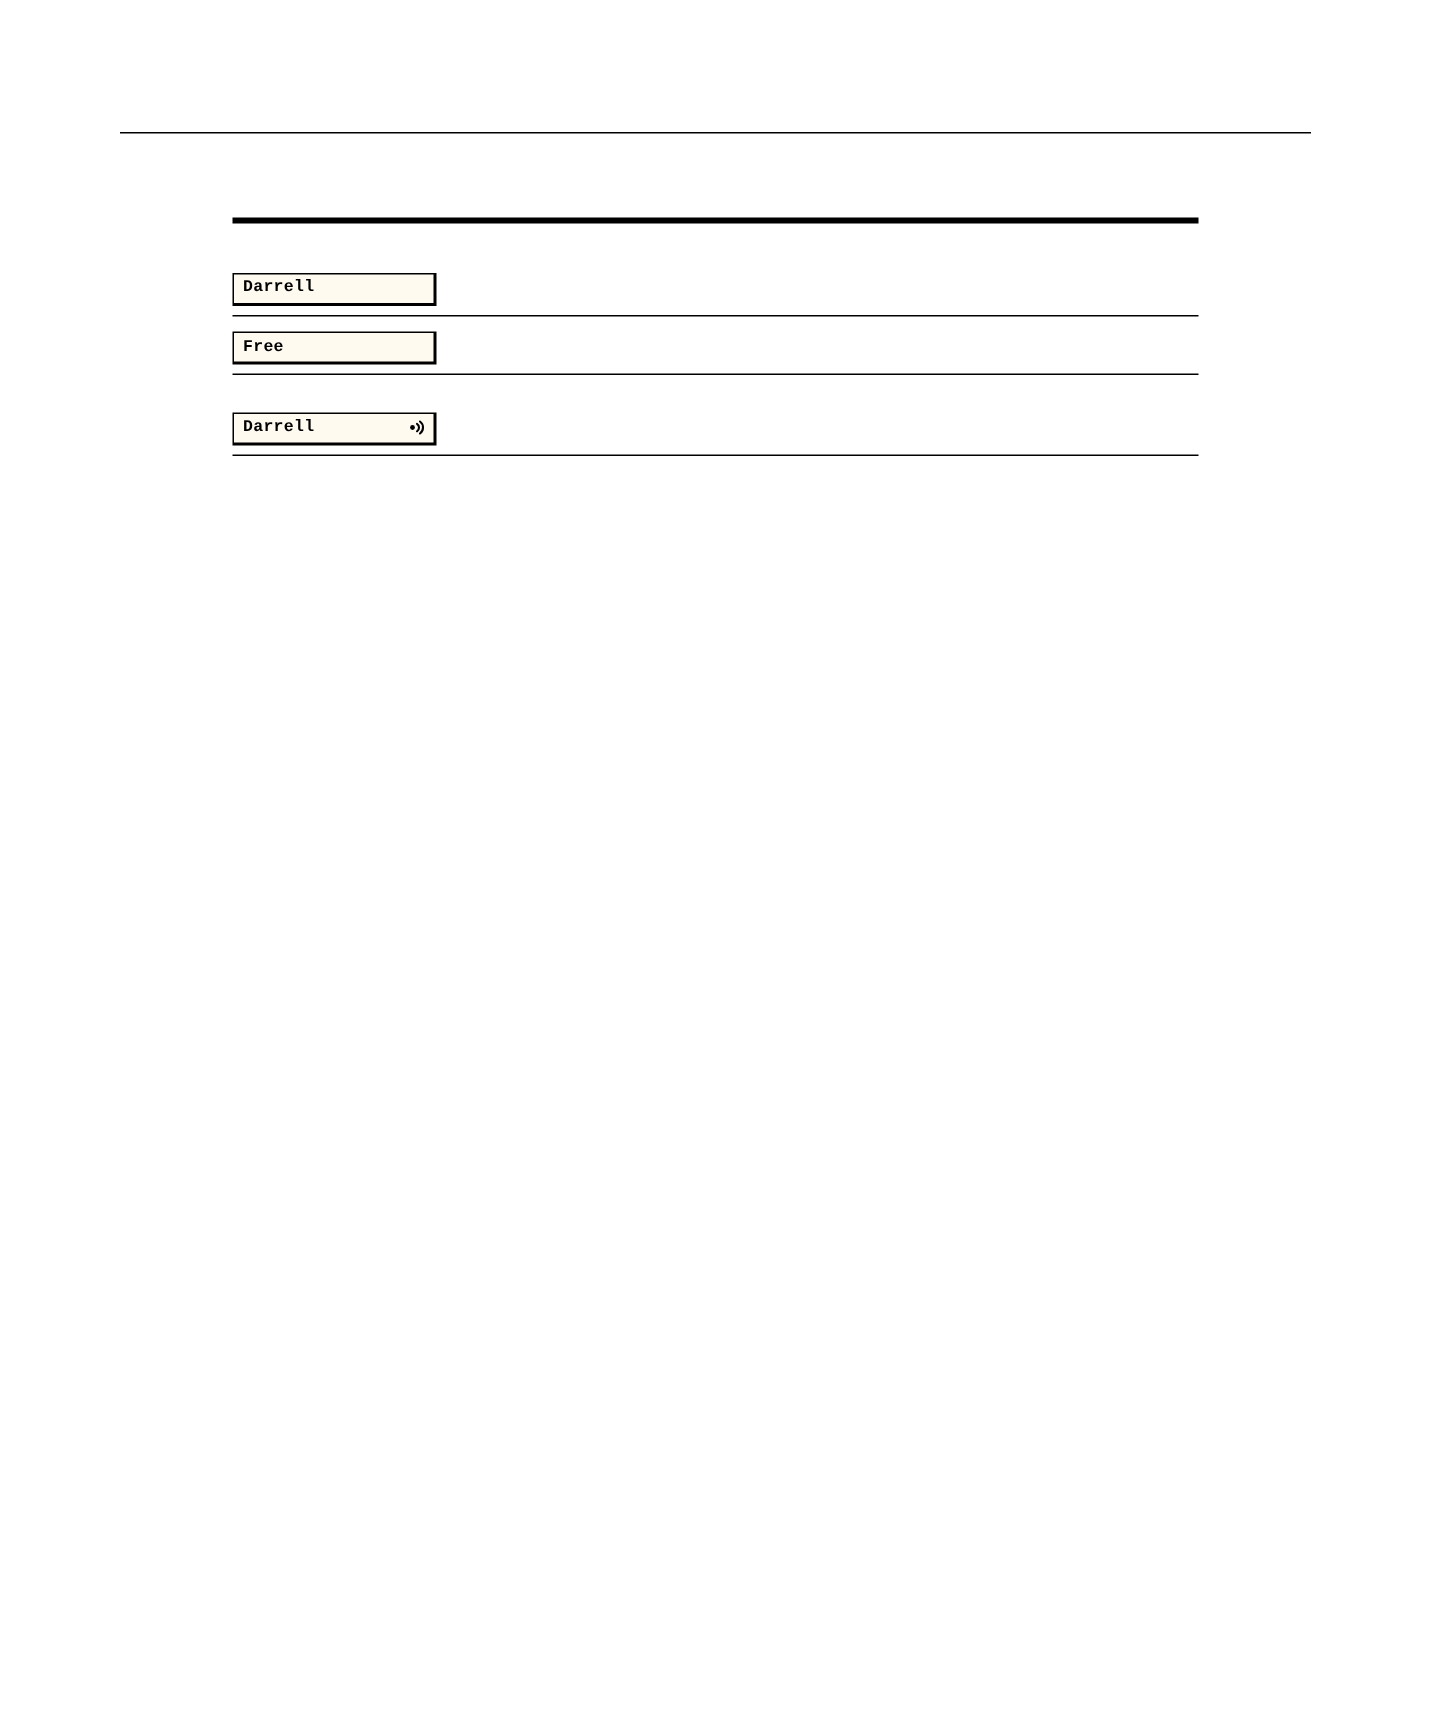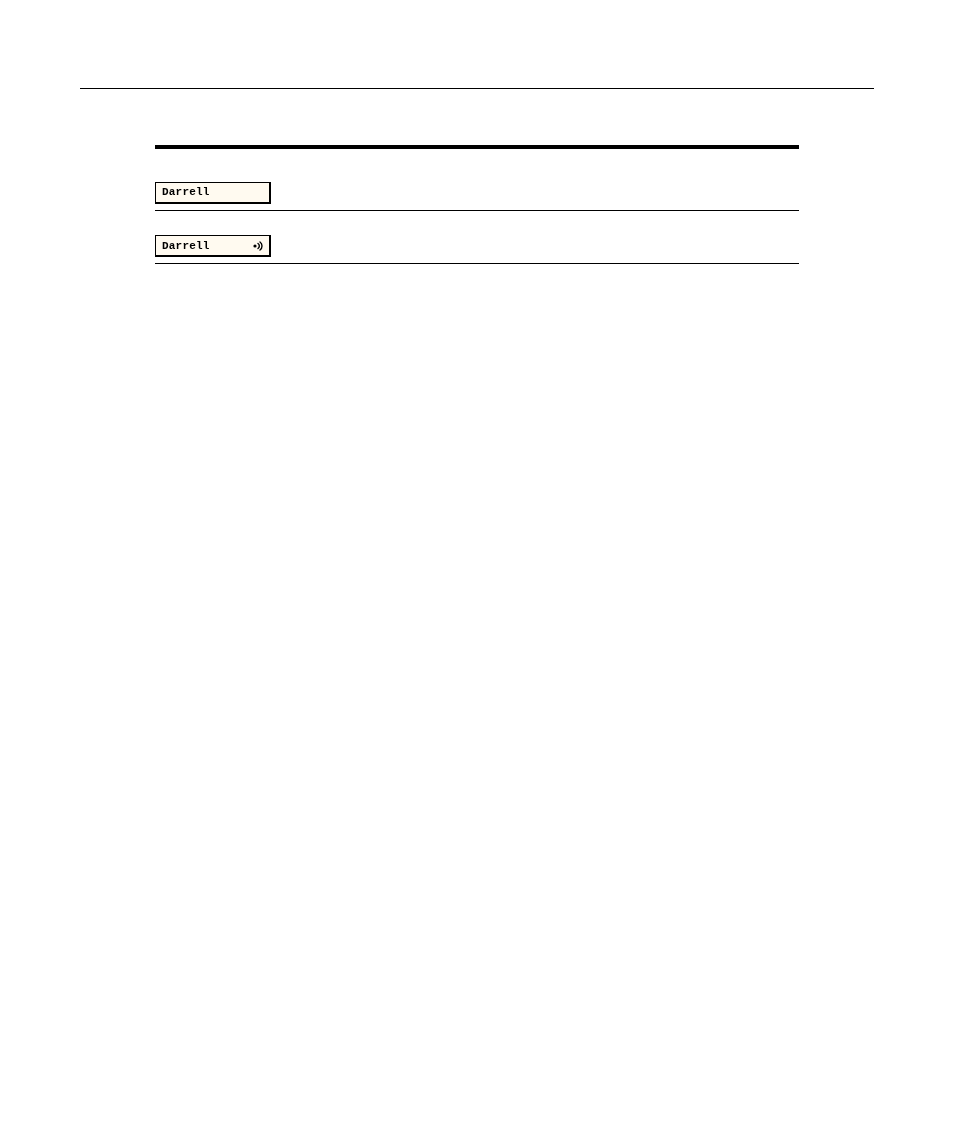--- a/index.html
+++ b/index.html
@@ -38,21 +38,21 @@
     padding-bottom: 6px;
     margin-bottom: 10px;
   }
   .field-row.gap {
     margin-top: 24px;
   }
   .field-box {
     display: inline-flex;
     align-items: center;
     justify-content: space-between;
-    width: 116px;
+    width: 136px;
     height: 22px;
     background: #fffaf0;
     border: 1px solid #000000;
     border-right: 2px solid #000000;
     border-bottom: 2px solid #000000;
     font-family: "Courier New", monospace;
     font-weight: bold;
     font-size: 11px;
     padding: 0 5px 0 6px;
     letter-spacing: 0.2px;
@@ -81,20 +81,25 @@
 <div class="content-area">
   <div class="thick-rule"></div>
 
   <div class="field-row">
     <div class="field-box">
       <span>Darrell</span>
     </div>
   </div>
 
 
+  <div class="field-row">
+    <div class="field-box">
+      <span>Free</span>
+    </div>
+  </div>
 
   <div class="field-row gap last-row">
     <div class="field-box">
       <span>Darrell</span>
       <span class="sound-icon">
         <svg viewBox="0 0 12 12">
           <circle cx="3" cy="6" r="1.6" fill="#000"></circle>
           <path d="M6 3.5 A 3 3 0 0 1 6 8.5" stroke="#000" stroke-width="1.4" fill="none" stroke-linecap="round"></path>
           <path d="M8 2 A 5 5 0 0 1 8 10" stroke="#000" stroke-width="1.4" fill="none" stroke-linecap="round"></path>
         </svg>

